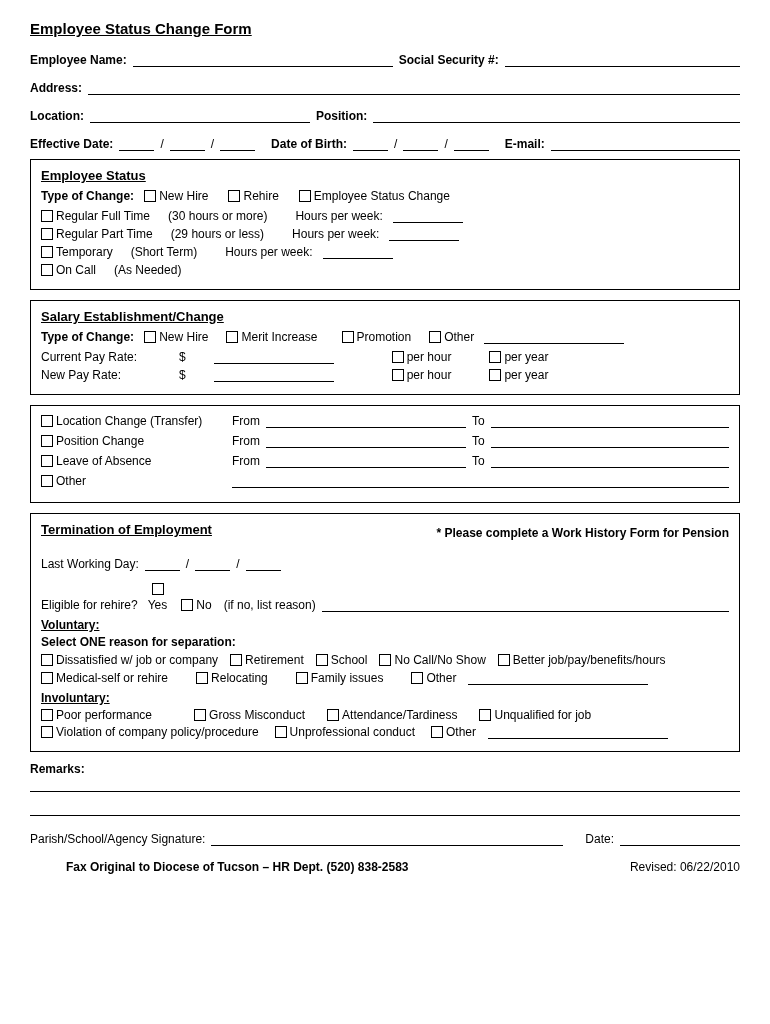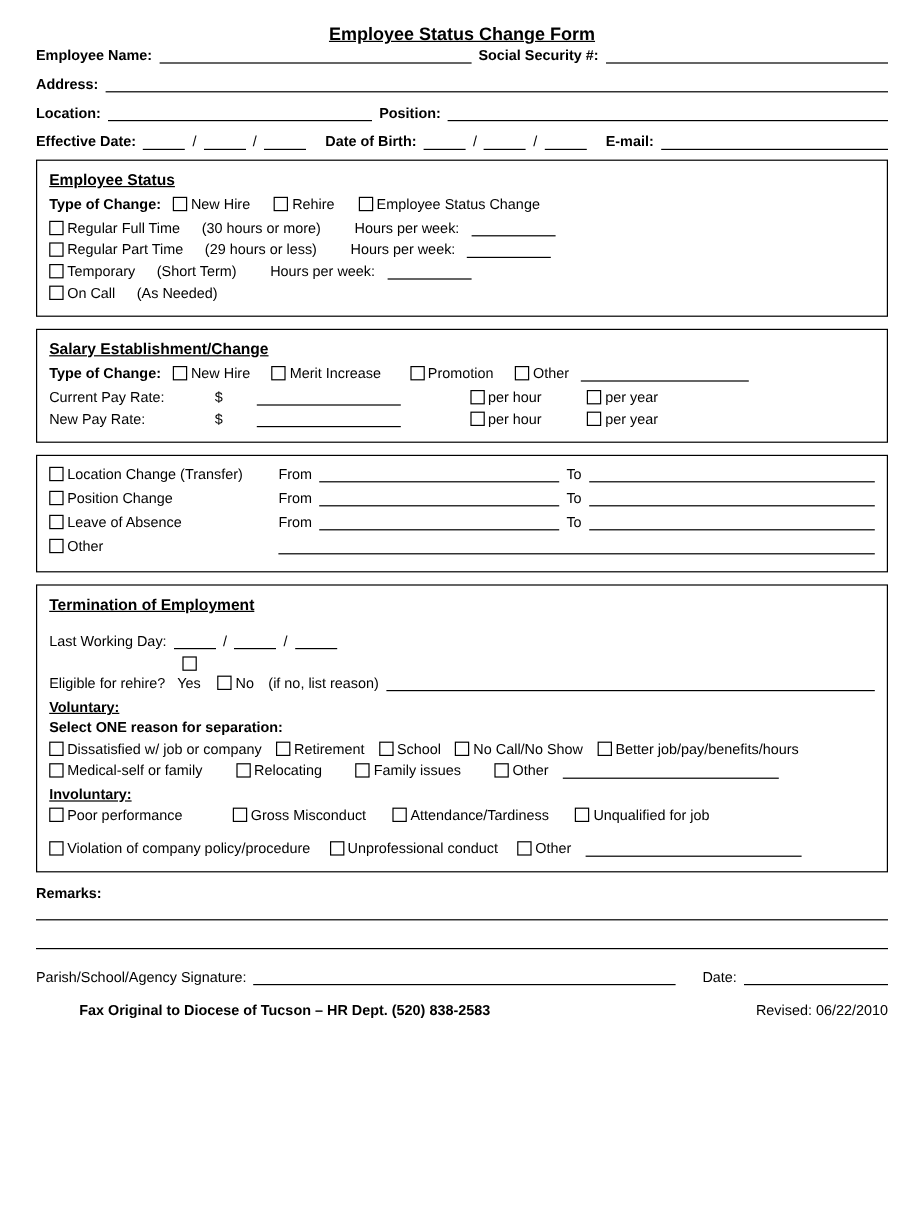--- a/index.html
+++ b/index.html
@@ -6,30 +6,31 @@
     body {
       font-family: Arial, sans-serif;
       font-size: 12px;
       background: #fff;
       color: #000;
       width: 770px;
       min-height: 1024px;
       padding: 20px 30px;
     }
     .page-title {
-      text-align: center;
       font-size: 15px;
       font-weight: bold;
       text-decoration: underline;
+      margin-bottom: 14px;
     }
     .field-row {
       display: flex;
       align-items: flex-end;
       margin-bottom: 8px;
       gap: 6px;
+      margin-top: 12px;
     }
     .field-label {
       font-weight: bold;
       white-space: nowrap;
     }
     .field-line {
       border-bottom: 1px solid #000;
       flex: 1;
       min-width: 40px;
       height: 16px;
@@ -359,20 +360,21 @@
       <span class="cb-box"></span>
       <span>Other</span>
     </div>
     <span class="to-line" style="flex:1;"></span>
   </div>
 </div>
 
 <div class="section-box">
   <div class="termination-header">
     <span class="section-title">Termination of Employment</span>
+    <span style="font-size:12px; font-weight:bold;">* Please complete a Work History Form for Pension</span>
   </div>
 
   <div class="field-row" style="margin-bottom:6px;">
     <span>Last Working Day:</span>
     <span class="field-line-fixed" style="width:35px;"></span>
     <span>/</span>
     <span class="field-line-fixed" style="width:35px;"></span>
     <span>/</span>
     <span class="field-line-fixed" style="width:35px;"></span>
   </div>
@@ -416,41 +418,41 @@
       <span>No Call/No Show</span>
     </div>
     <div class="cb-item">
       <span class="cb-box"></span>
       <span>Better job/pay/benefits/hours</span>
     </div>
   </div>
   <div style="display:flex; flex-wrap:wrap; gap:4px 12px; margin-bottom:6px;">
     <div class="cb-item">
       <span class="cb-box"></span>
-      <span>Medical-self or family</span>
+      <span>Medical-self or rehire</span>
     </div>
     <div class="cb-item" style="margin-left:16px;">
       <span class="cb-box"></span>
       <span>Relocating</span>
     </div>
     <div class="cb-item" style="margin-left:16px;">
       <span class="cb-box"></span>
       <span>Family issues</span>
     </div>
     <div class="cb-item" style="margin-left:16px;">
       <span class="cb-box"></span>
       <span>Other</span>
     </div>
     <span class="other-fill-line"></span>
   </div>
 
   <div style="margin-bottom:3px;">
     <span class="bold underline">Involuntary:</span>
   </div>
-  <div style="display:flex; flex-wrap:wrap; gap:4px 12px; margin-bottom:14px;">
+  <div style="display:flex; flex-wrap:wrap; gap:4px 12px; margin-bottom:3px;">
     <div class="cb-item">
       <span class="cb-box"></span>
       <span>Poor performance</span>
     </div>
     <div class="cb-item" style="margin-left:30px;">
       <span class="cb-box"></span>
       <span>Gross Misconduct</span>
     </div>
     <div class="cb-item" style="margin-left:10px;">
       <span class="cb-box"></span>

